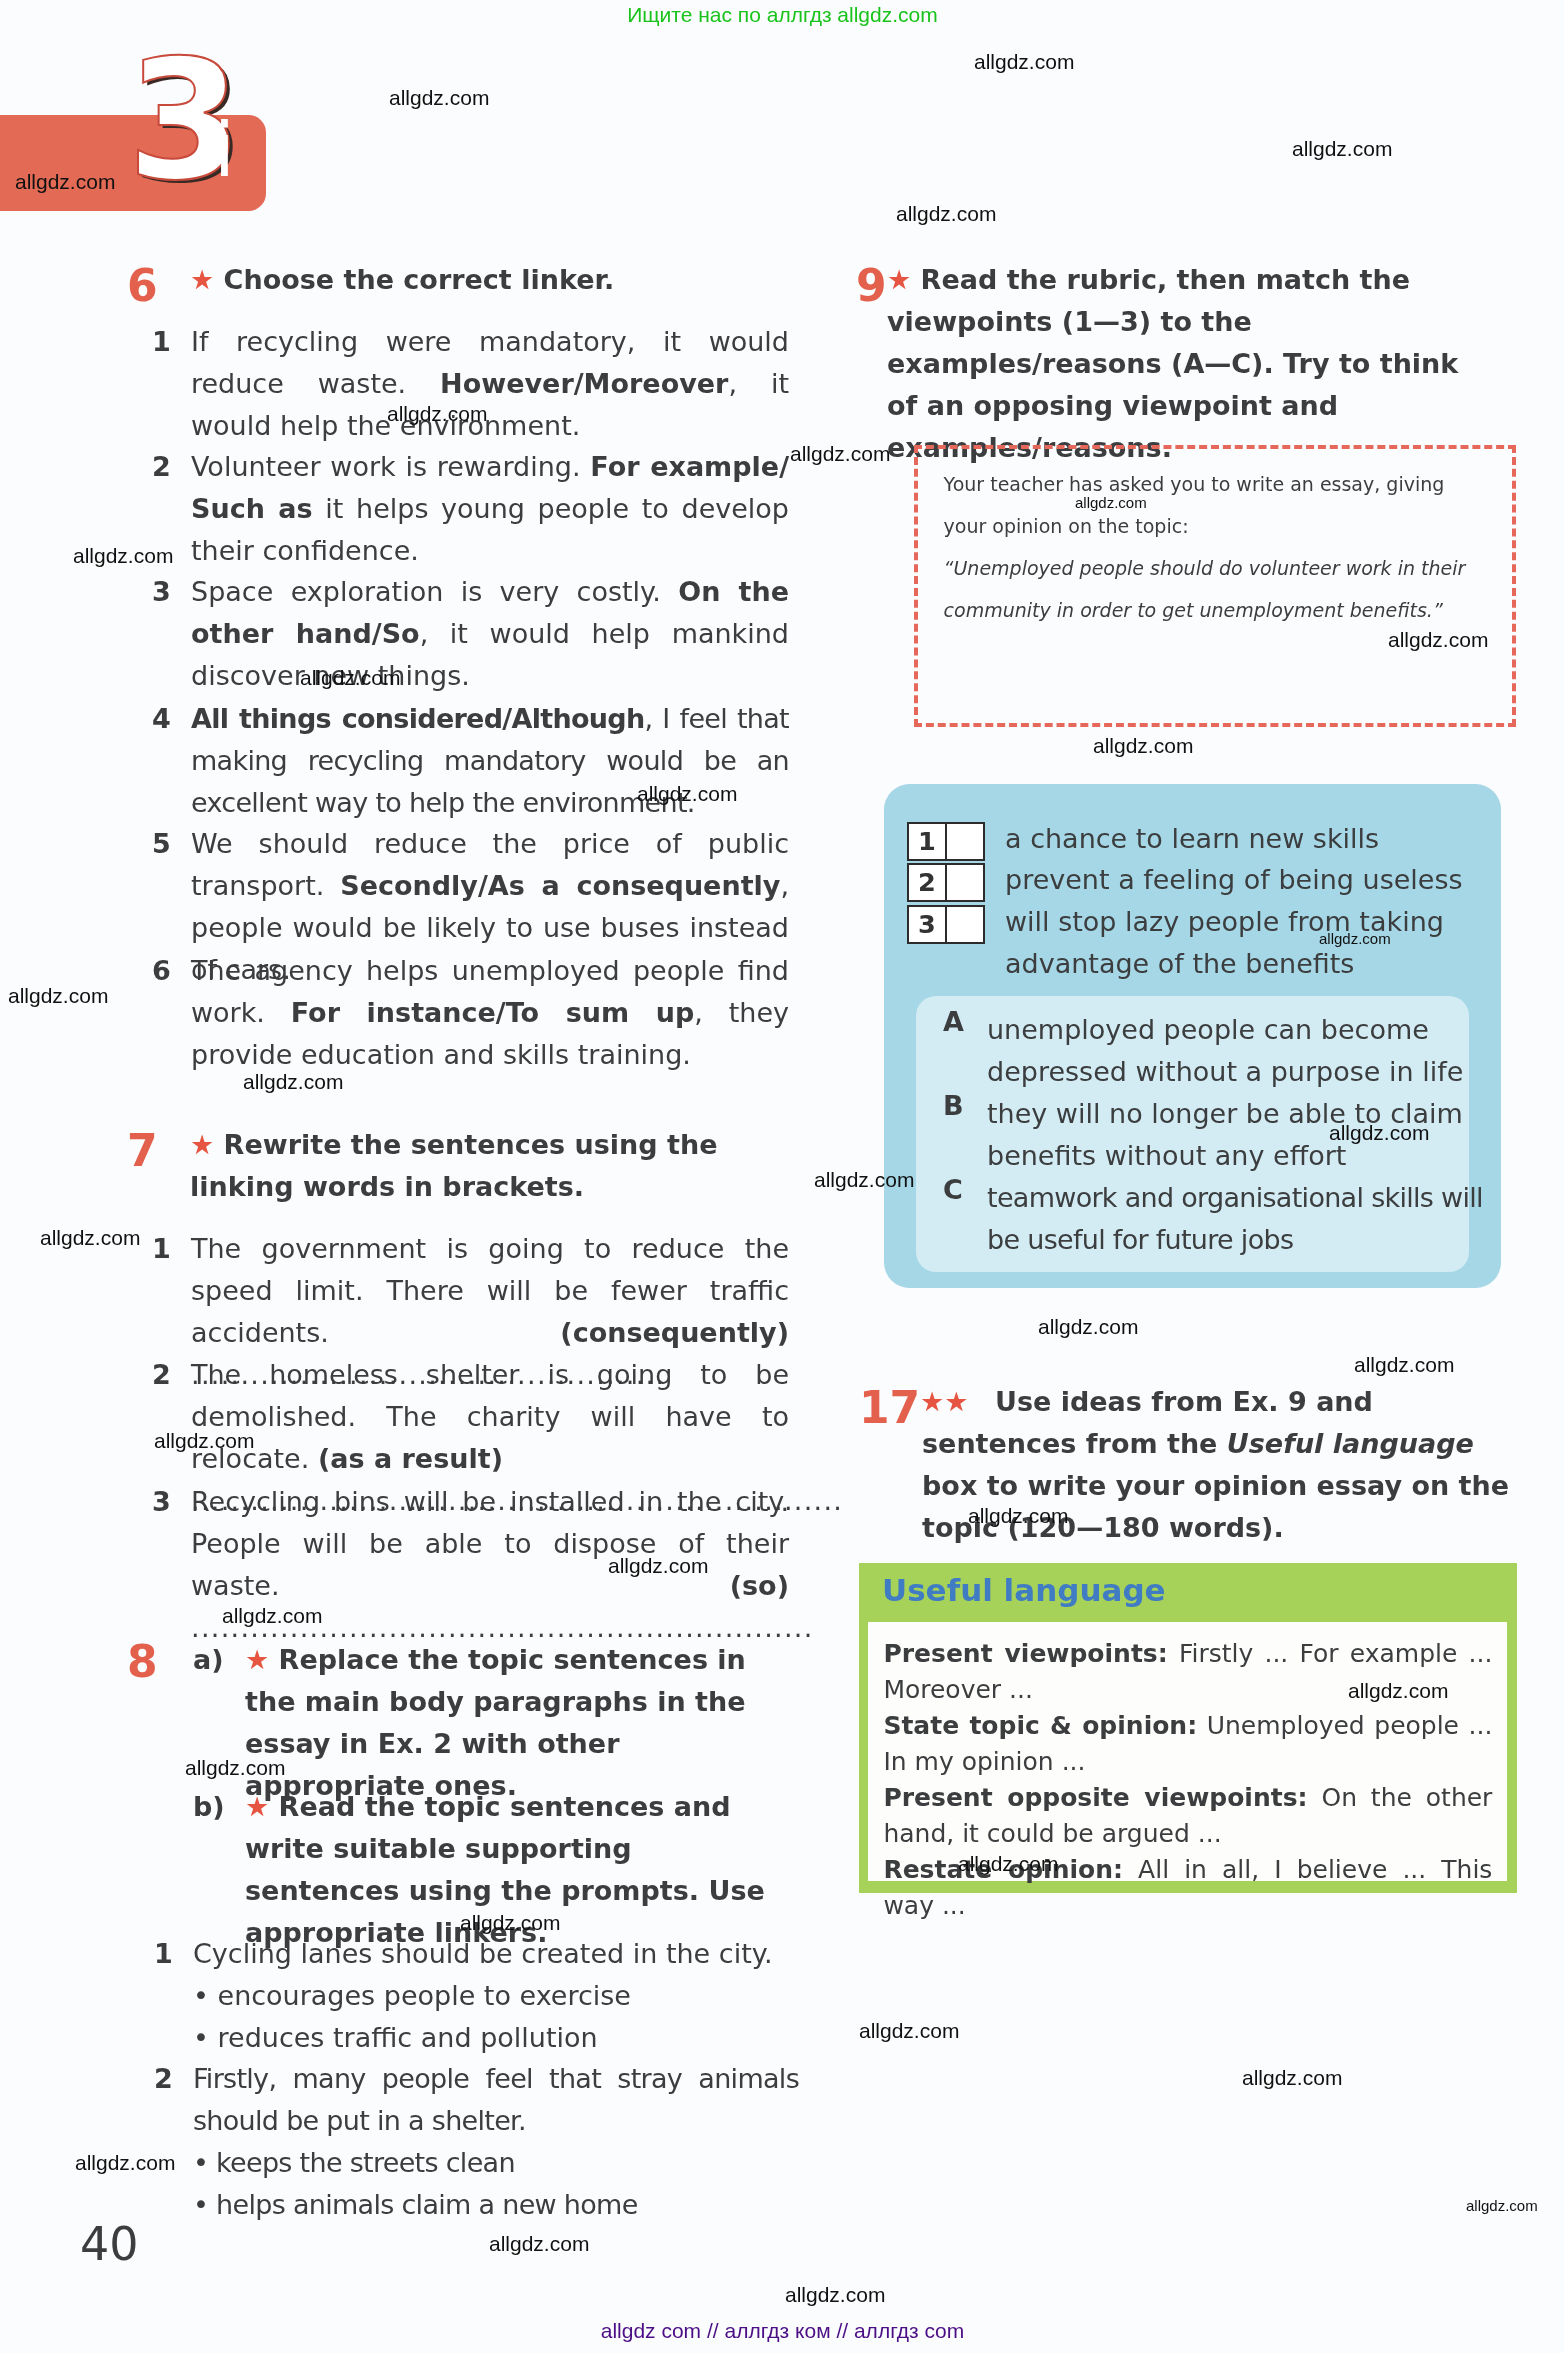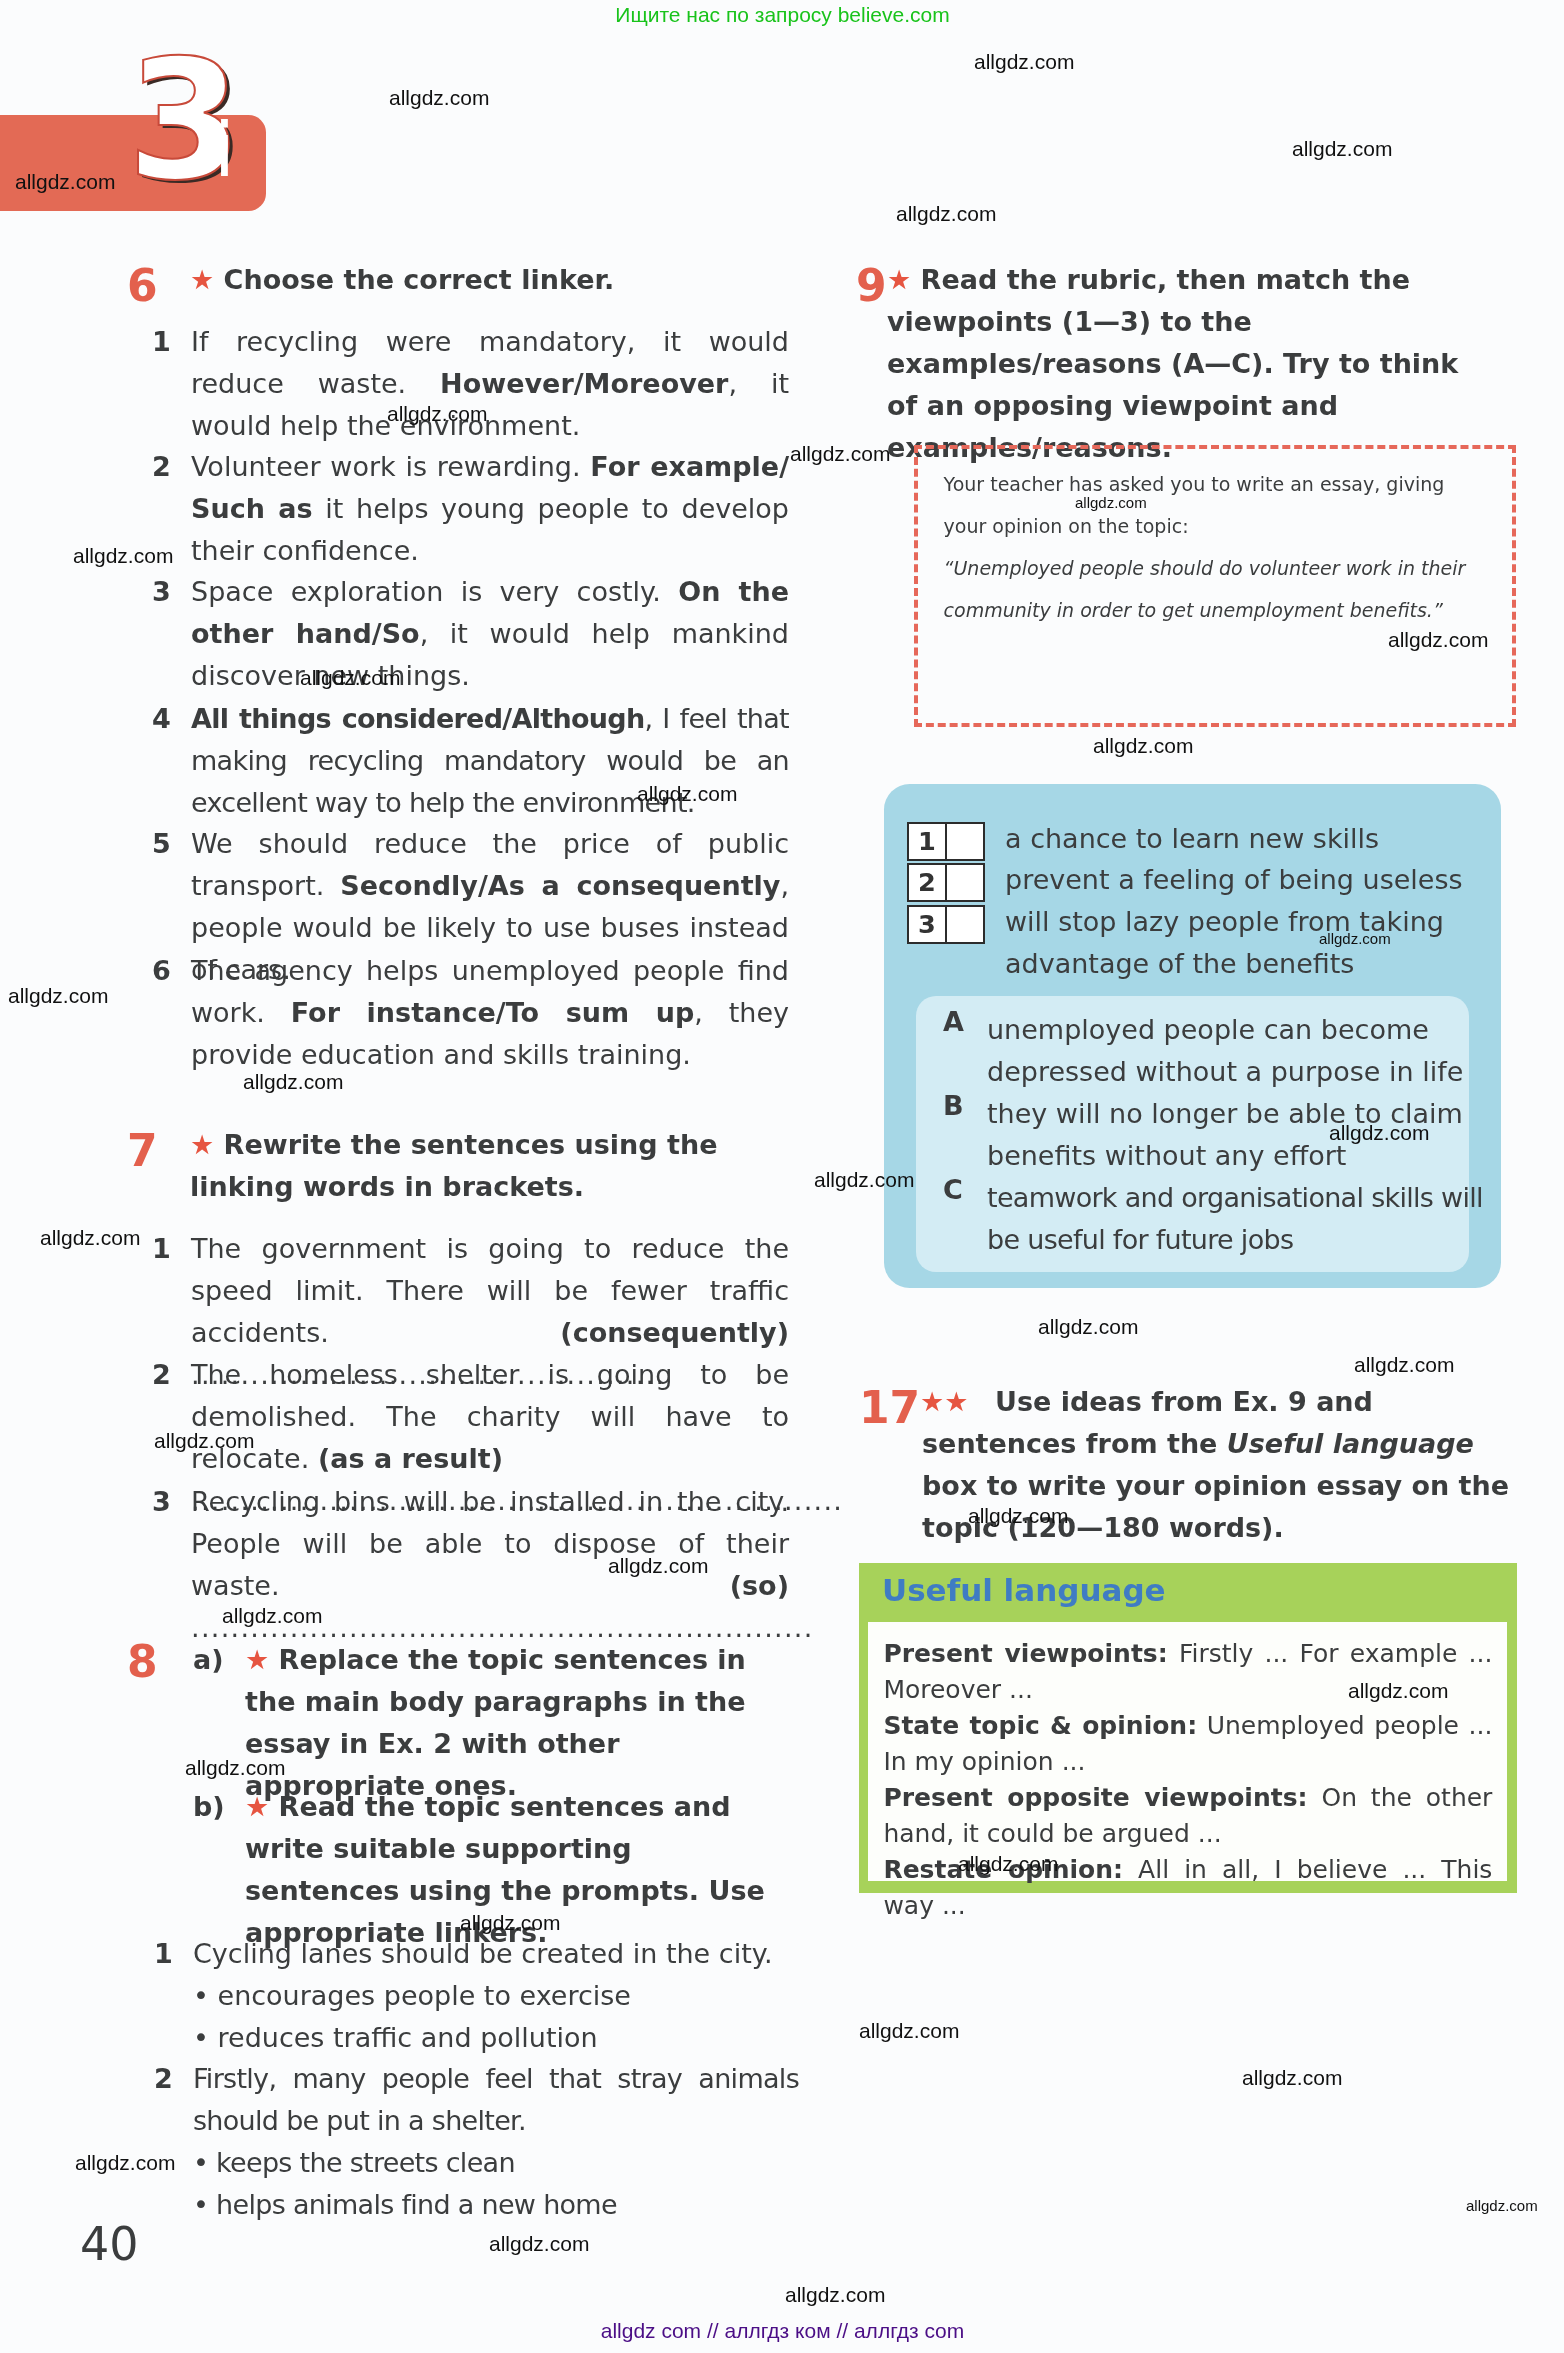--- a/index.html
+++ b/index.html
@@ -70,21 +70,21 @@
     background:#fdfefb; box-sizing:border-box; padding:13.5px 15px; }
   .useful .inner p { margin:0; font-size:25px; line-height:36px; text-align:justify; }
 
   .page-num { position:absolute; left:80px; top:2217px; font-size:46px; color:#3b3d3e;
     font-family:"DejaVu Sans", sans-serif; }
   .sub-label { position:absolute; font-weight:bold; font-size:27px; line-height:42px; }
 </style>
 </head>
 <body>
 
-<div class="top-banner">Ищите нас по запросу believe.com</div>
+<div class="top-banner">Ищите нас по аллгдз allgdz.com</div>
 
 <div class="unit-tab"></div>
 <div class="unit-num">3</div>
 <div class="unit-letter">i</div>
 
 <div class="ex-num" style="left:127px;top:264px;">6</div>
 <div class="ex-head" style="left:190px;top:259px;width:606px;">
   <span class="star">★</span><span>Choose the correct linker.</span>
 </div>
 
@@ -140,21 +140,21 @@
 <div class="ex-head" style="left:245px;top:1786px;width:546px;">
   <span class="star">★</span><span>Read the topic sentences and write suitable supporting sentences using the prompts. Use appropriate linkers.</span>
 </div>
 
 <div class="body-text item" style="left:154px;top:1933px;width:647px;">
   <span class="n">1</span>
   <span class="t" style="width:606px;"><span>Cycling lanes should be created in the city.</span><br>• <span>encourages people to exercise</span><br>• <span>reduces traffic and pollution</span></span>
 </div>
 <div class="body-text item" style="left:154px;top:2058px;width:647px;">
   <span class="n">2</span>
-  <span class="t" style="width:606px;letter-spacing:-0.7px;"><span>Firstly, many people feel that stray animals should be put in a shelter.</span><br>• <span>keeps the streets clean</span><br>• <span>helps animals find a new home</span></span>
+  <span class="t" style="width:606px;letter-spacing:-0.7px;"><span>Firstly, many people feel that stray animals should be put in a shelter.</span><br>• <span>keeps the streets clean</span><br>• <span>helps animals claim a new home</span></span>
 </div>
 
 <div class="page-num">40</div>
 
 <div class="ex-num" style="left:856px;top:264px;">9</div>
 <div class="ex-head" style="left:887px;top:259px;width:600px;">
   <span class="star">★</span><span>Read the rubric, then match the viewpoints (1—3) to the examples/reasons (A—C). Try to think of an opposing viewpoint and examples/reasons.</span>
 </div>
 
 <div class="rubric">

